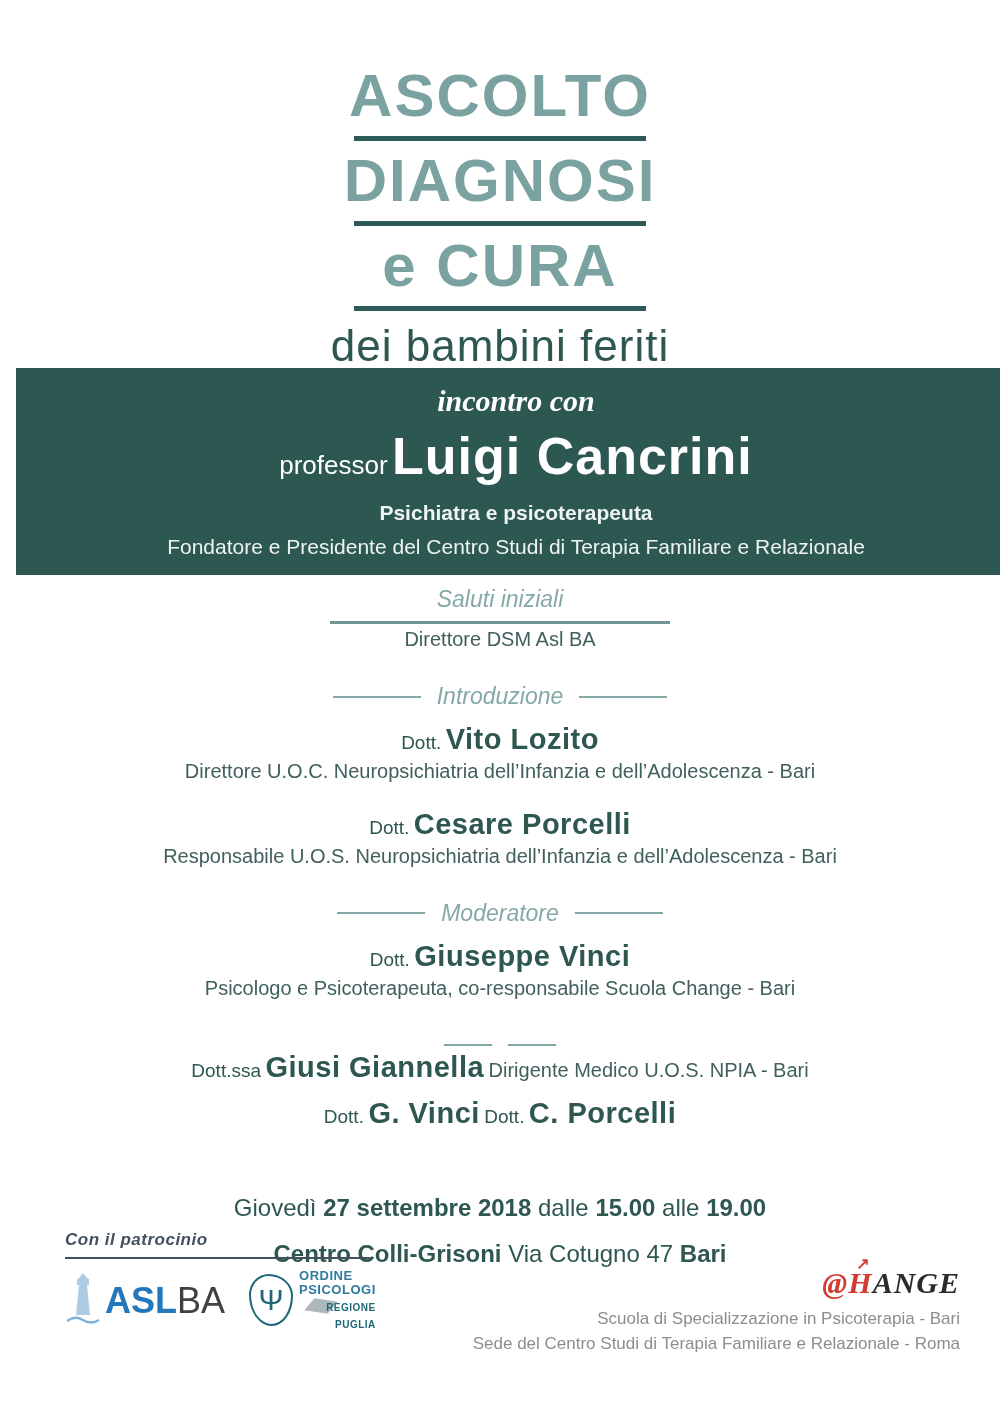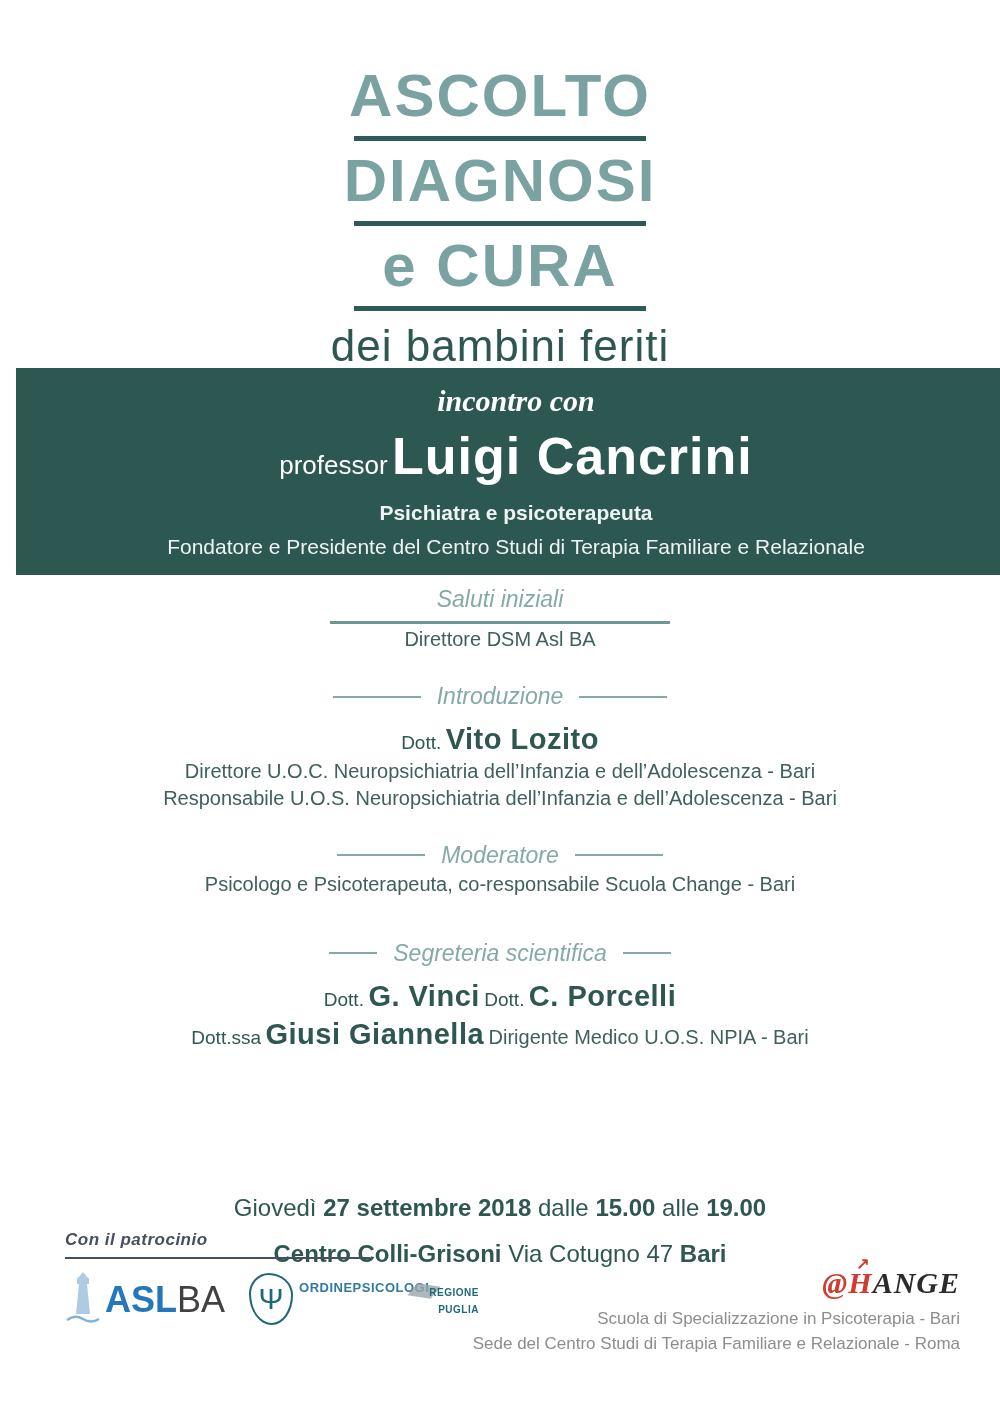--- a/index.html
+++ b/index.html
@@ -73,21 +73,21 @@
   .logos-row{display:flex;align-items:center;margin-top:10px;gap:12px;}
   .asl-logo{display:flex;align-items:flex-end;gap:4px;}
   .asl-text{font-size:36px;line-height:1;padding-bottom:10px;}
   .asl-primary{color:var(--asl-blue);font-weight:700;}
   .asl-secondary{color:var(--asl-dark);font-weight:400;}
   .logo-divider{width:1px;height:54px;background:#c4c4c4;}
   .logo-divider.dark{width:2px;background:#3e4a54;}
   .ordine-logo{display:flex;align-items:center;gap:6px;}
   .psi-shield{width:44px;height:52px;border:2px solid var(--ordine-dark);border-radius:45% 55% 48% 52%/40% 42% 58% 60%;
               display:flex;align-items:center;justify-content:center;font-size:30px;color:var(--ordine-dark);font-weight:400;}
-  .ordine-text{display:flex;flex-direction:row;line-height:1.05;}
+  .ordine-text{display:flex;flex-direction:column;line-height:1.05;}
   .ordine-main{font-size:13px;font-weight:700;color:var(--ordine-blue);letter-spacing:0.5px;}
   .ordine-sub-wrap{position:relative;align-self:flex-end;margin-top:2px;text-align:right;}
   .puglia-shape{position:absolute;left:-18px;top:2px;width:26px;height:12px;background:#9aa5ab;
                 transform:skewX(-35deg) rotate(8deg);opacity:0.8;}
   .ordine-sub{font-size:10px;font-weight:700;color:var(--ordine-dark);letter-spacing:0.5px;position:relative;}
 
   .footer-right{position:absolute;right:40px;top:1252px;width:540px;text-align:right;}
   .change-logo{font-family:"Liberation Serif",serif;font-style:italic;font-size:30px;font-weight:700;
                letter-spacing:1px;position:relative;display:inline-block;line-height:1;}
   .change-at{color:var(--change-red);}
@@ -134,44 +134,51 @@
     <div class="section-heading gap-32">
       <span class="dash"></span>
       <span>Introduzione</span>
       <span class="dash"></span>
     </div>
     <div class="person-line gap-14">
       <span class="dott">Dott.</span>
       <span class="pname">Vito Lozito</span>
     </div>
     <div class="person-role">Direttore U.O.C. Neuropsichiatria dell’Infanzia e dell’Adolescenza - Bari</div>
+    <div class="person-line gap-26">
+      <span class="dott">Dott.</span>
+      <span class="pname">Cesare Porcelli</span>
+    </div>
     <div class="person-role">Responsabile U.O.S. Neuropsichiatria dell’Infanzia e dell’Adolescenza - Bari</div>
 
     <div class="section-heading gap-32">
       <span class="dash"></span>
       <span>Moderatore</span>
       <span class="dash"></span>
+    </div>
+    <div class="person-line gap-14">
+      <span class="dott">Dott.</span>
+      <span class="pname">Giuseppe Vinci</span>
     </div>
     <div class="person-role">Psicologo e Psicoterapeuta, co-responsabile Scuola Change - Bari</div>
 
     <div class="section-heading gap-44">
       <span class="dash short"></span>
-      <span>Segreteria scientifica</span>
       <span class="dash short"></span>
-    </div>
-    <div class="person-line gap-14">
-      <span class="dott">Dott.</span>
-      <span class="pname">G. Vinci</span>
-      <span class="dott">Dott.</span>
-      <span class="pname">C. Porcelli</span>
     </div>
     <div class="person-line gap-6">
       <span class="dott">Dott.ssa</span>
       <span class="pname">Giusi Giannella</span>
       <span class="inline-role">Dirigente Medico U.O.S. NPIA - Bari</span>
+    </div>
+    <div class="person-line gap-14">
+      <span class="dott">Dott.</span>
+      <span class="pname">G. Vinci</span>
+      <span class="dott">Dott.</span>
+      <span class="pname">C. Porcelli</span>
     </div>
 
   </main>
 
   <section class="event-info">
     <div class="date-line">
       <span>Giovedì</span>
       <span class="b">27 settembre 2018</span>
       <span>dalle</span>
       <span class="b">15.00</span>

